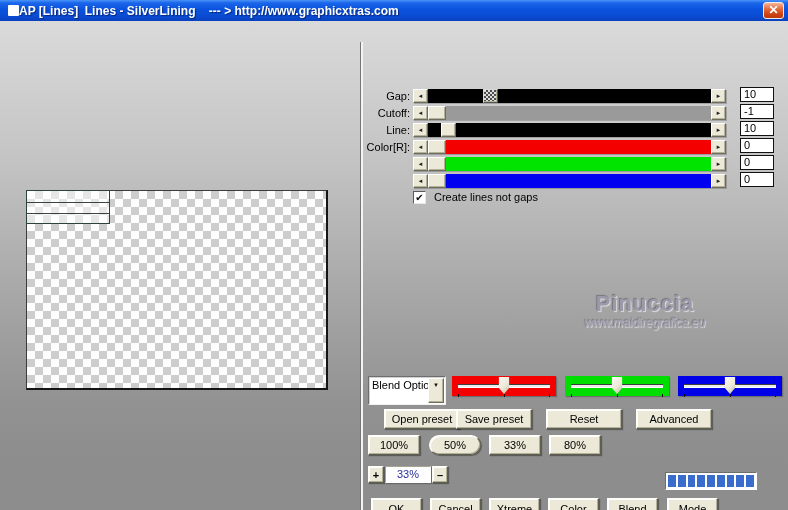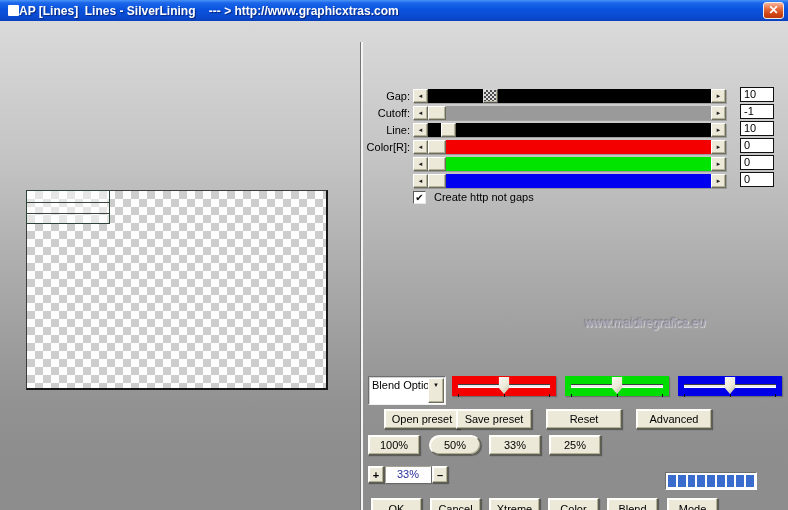--- a/index.html
+++ b/index.html
@@ -219,22 +219,23 @@
   <div class="valbox" style="top:134px">0</div>
 
   <div class="arrow-btn" style="left:413px;top:153px">◄</div>
   <div class="track" style="top: 153px; background-color: rgb(0, 0, 240);">
     <div class="thumb" style="left:0;width:18px"></div>
   </div>
   <div class="arrow-btn" style="left:711px;top:153px">►</div>
   <div class="valbox" style="top:151px">0</div>
 
   <div class="checkbox">✔</div>
-  <div class="checkbox-label">Create http not gaps</div>
-
+  <div class="checkbox-label">Create lines not gaps</div>
+
+  <div class="wm-name">Pinuccia</div>
   <div class="wm-url">www.maidiregrafica.eu</div>
 
   <div class="combo combo-blend">
     <span>Blend Optio</span>
     <div class="combo-btn">▼</div>
   </div>
 
   <div class="trackbar tb-red" style="background-color: rgb(244, 0, 0);">
     <div class="groove"></div>
     <div class="pointer"></div>
@@ -261,21 +262,21 @@
     <div class="btn b-open">Open preset</div>
     <div class="btn b-save">Save preset</div>
     <div class="btn b-reset">Reset</div>
     <div class="btn b-adv">Advanced</div>
   </div>
 
   <div class="row-zoom">
     <div class="btn b-100">100%</div>
     <div class="btn b-50">50%</div>
     <div class="btn b-33">33%</div>
-    <div class="btn b-25">25%</div>
+    <div class="btn b-25">80%</div>
   </div>
 
   <div class="btn b-plus">+</div>
   <div class="zoom-field">33%</div>
   <div class="btn b-minus">–</div>
 
   <div class="progress">
       <div class="seg"></div>
       <div class="seg"></div>
       <div class="seg"></div>

